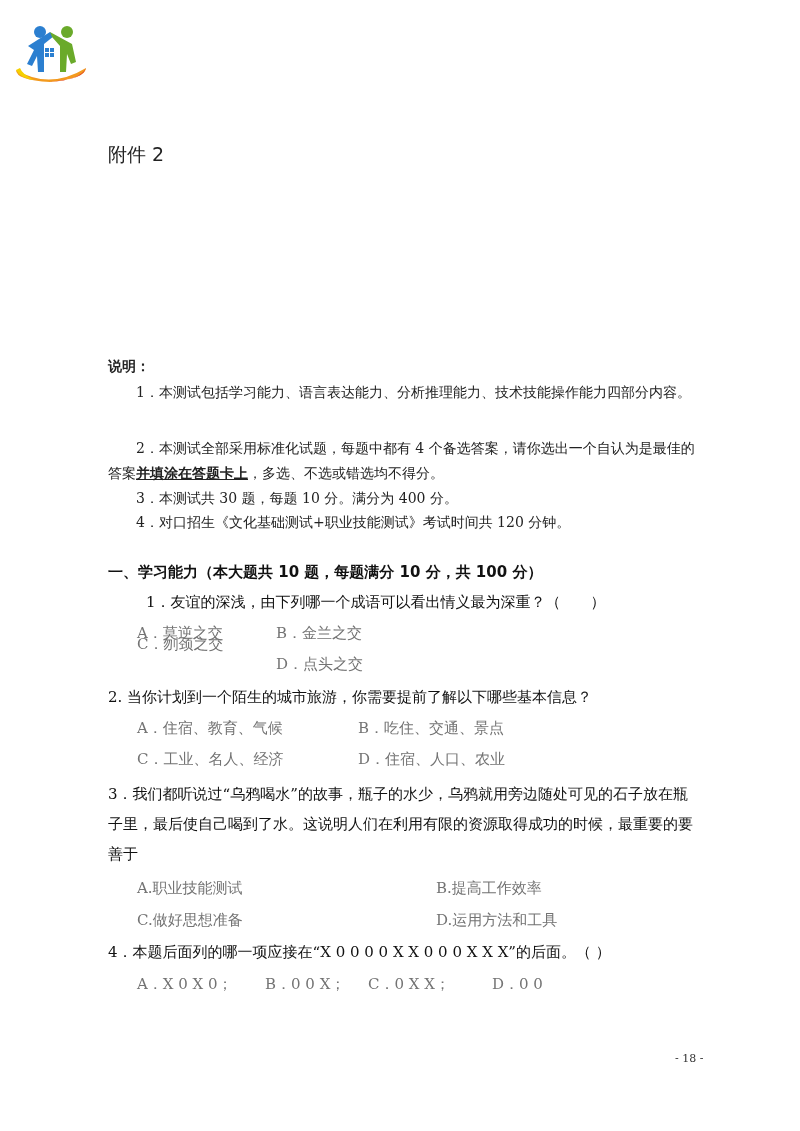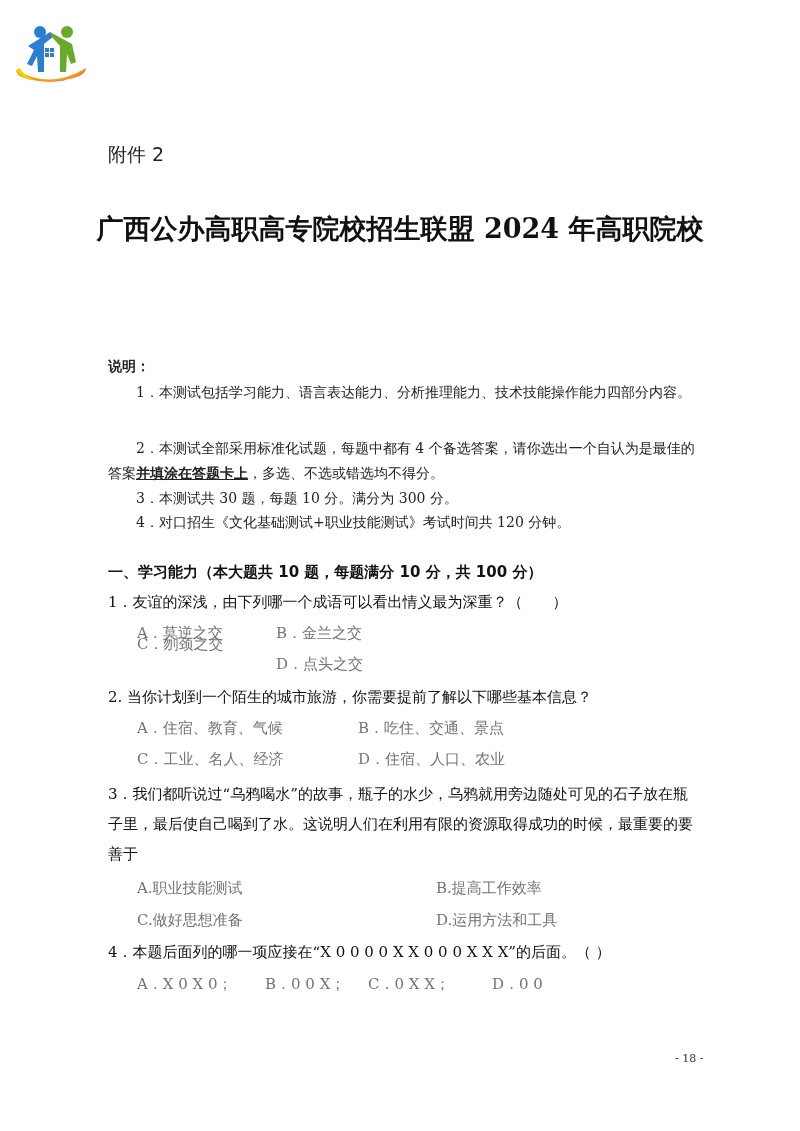--- a/index.html
+++ b/index.html
@@ -37,33 +37,32 @@
     <rect x="35" y="26" width="4" height="4" fill="#2b7fd0"></rect>
     <rect x="40" y="26" width="4" height="4" fill="#2b7fd0"></rect>
     <rect x="35" y="31" width="4" height="4" fill="#2b7fd0"></rect>
     <rect x="40" y="31" width="4" height="4" fill="#2b7fd0"></rect>
   </svg>
 </div>
 
 <div class="annex">附件 2</div>
 
 <div class="title">
-  <div>广西公办高职高专院校招生联盟 2024 年高职院校</div>
 </div>
 
 <div class="body note-head">说明：</div>
 
 <div class="p indent" style="top:380px;">1．本测试包括学习能力、语言表达能力、分析推理能力、技术技能操作能力四部分内容。</div>
 <div class="p indent" style="top:436px;"><span>2．本测试全部采用标准化试题，每题中都有 4 个备选答案，请你选出一个自认为是最佳的答案</span><span class="u">并填涂在答题卡上</span><span>，多选、不选或错选均不得分。</span></div>
-<div class="p indent" style="top:486px;">3．本测试共 30 题，每题 10 分。满分为 300 分。</div>
+<div class="p indent" style="top:486px;">3．本测试共 30 题，每题 10 分。满分为 400 分。</div>
 <div class="p indent" style="top:510px;">4．对口招生《文化基础测试+职业技能测试》考试时间共 120 分钟。</div>
 
 <div class="sec">一、学习能力（本大题共 10 题，每题满分 10 分，共 100 分）</div>
 
-<div class="q" style="top:587px;">1．友谊的深浅，由下列哪一个成语可以看出情义最为深重？（　　）</div>
+<div class="q" style="top:587px;margin-left:38px;">1．友谊的深浅，由下列哪一个成语可以看出情义最为深重？（　　）</div>
 <div class="opt" style="left:137px; top:624px;">A．莫逆之交</div>
 <div class="opt" style="left:276px; top:624px;">B．金兰之交</div>
 <div class="opt" style="left:137px; top:635px;">C．刎颈之交</div>
 <div class="opt" style="left:276px; top:655px;">D．点头之交</div>
 
 <div class="q" style="top:682px;">2. 当你计划到一个陌生的城市旅游，你需要提前了解以下哪些基本信息？</div>
 <div class="opt" style="left:137px; top:719px;">A．住宿、教育、气候</div>
 <div class="opt" style="left:358px; top:719px;">B．吃住、交通、景点</div>
 <div class="opt" style="left:137px; top:750px;">C．工业、名人、经济</div>
 <div class="opt" style="left:358px; top:750px;">D．住宿、人口、农业</div>

